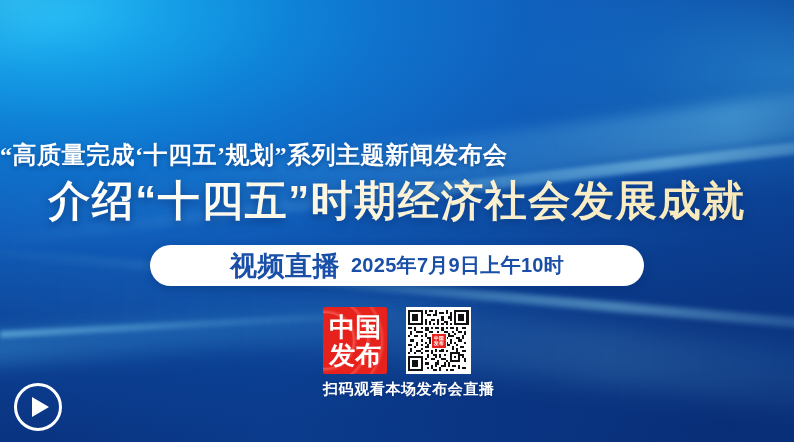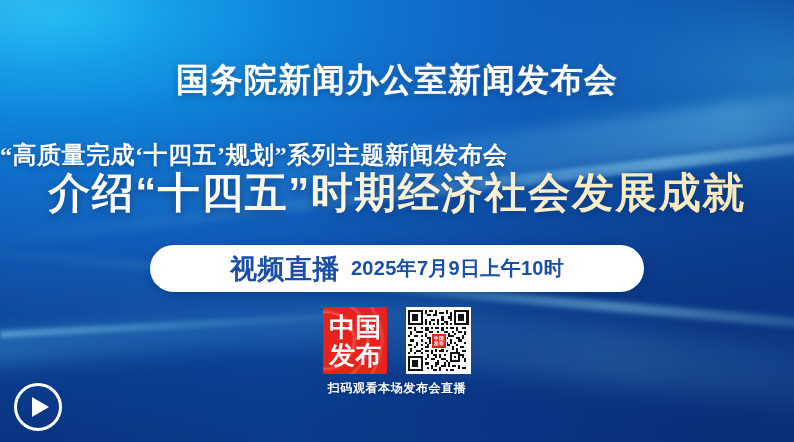--- a/index.html
+++ b/index.html
@@ -133,21 +133,21 @@
     font-size: 24px;
     line-height: 30px;
     letter-spacing: 0.5px;
     color: #ffffff;
     text-shadow: 0 2px 5px rgba(4,40,100,0.45);
     white-space: nowrap;
   }
 
   .headline {
     position: absolute;
-    top: 168px; left: 0; right: 0;
+    top: 176px; left: 0; right: 0;
     text-align: center;
     font-family: "Liberation Sans", "DejaVu Sans", sans-serif;
     font-weight: bold;
     font-size: 42px;
     line-height: 50px;
     letter-spacing: 1.5px;
     white-space: nowrap;
     background: linear-gradient(100deg, #ffffff 0%, #fdfbf2 26%, #fbf3d8 50%, #f9edc6 72%, #f7e7b4 100%);
     -webkit-background-clip: text;
     background-clip: text;
@@ -155,21 +155,21 @@
     -webkit-text-fill-color: transparent;
     filter: drop-shadow(0 3px 5px rgba(3,32,92,0.55));
   }
 
   .live-pill {
     position: absolute;
     top: 245px;
     left: 50%;
     transform: translateX(-50%);
     width: 494px;
-    height: 47px;
+    height: 41px;
     border-radius: 24px;
     background: #ffffff;
     box-shadow: 0 3px 10px rgba(4,36,96,0.32);
     display: flex;
     align-items: center;
     justify-content: center;
     gap: 11px;
     white-space: nowrap;
   }
   .pill-label {
@@ -268,21 +268,21 @@
     font-weight: bold;
     font-family: "Liberation Sans", "DejaVu Sans", sans-serif;
   }
 
   .qr-caption {
     margin-top: 6px;
     text-align: center;
     color: #ffffff;
     font-family: "Liberation Sans", "DejaVu Sans", sans-serif;
     font-weight: bold;
-    font-size: 12px;
+    font-size: 15px;
     letter-spacing: 0.6px;
     text-shadow: 0 1px 3px rgba(4,36,96,0.45);
     white-space: nowrap;
   }
 
   
   .play-button {
     position: absolute;
     left: 14px;
     top: 383px;
@@ -318,21 +318,20 @@
   <div class="streak streak-a"></div>
   <div class="streak streak-b"></div>
   <div class="streak streak-c"></div>
   <div class="streak streak-d"></div>
   <div class="streak streak-e"></div>
   <div class="streak streak-f"></div>
   <div class="vignette"></div>
 
   <div class="content">
 
-    <div class="main-title">国务院新闻办公室新闻发布会</div>
 
     <div class="sub-title">“高质量完成‘十四五’规划”系列主题新闻发布会</div>
 
     <div class="headline">介绍“十四五”时期经济社会发展成就</div>
 
     <div class="live-pill">
       <span class="pill-label">视频直播</span>
       <span class="pill-date">2025年7月9日上午10时</span>
     </div>
 

